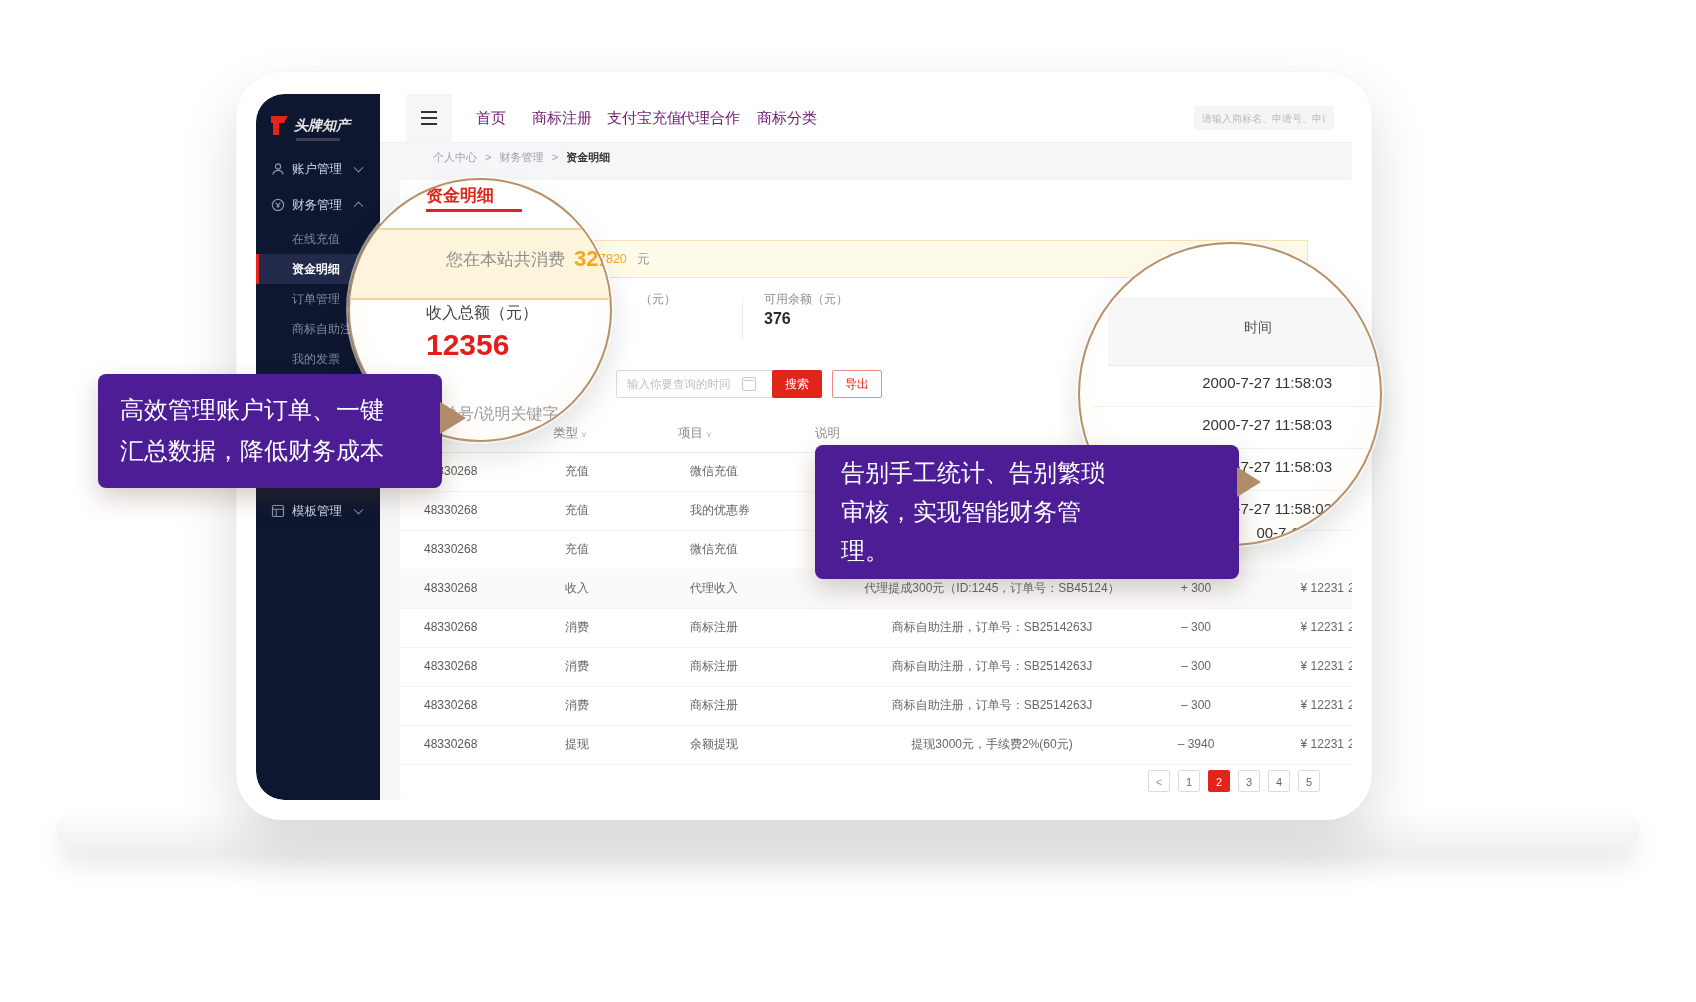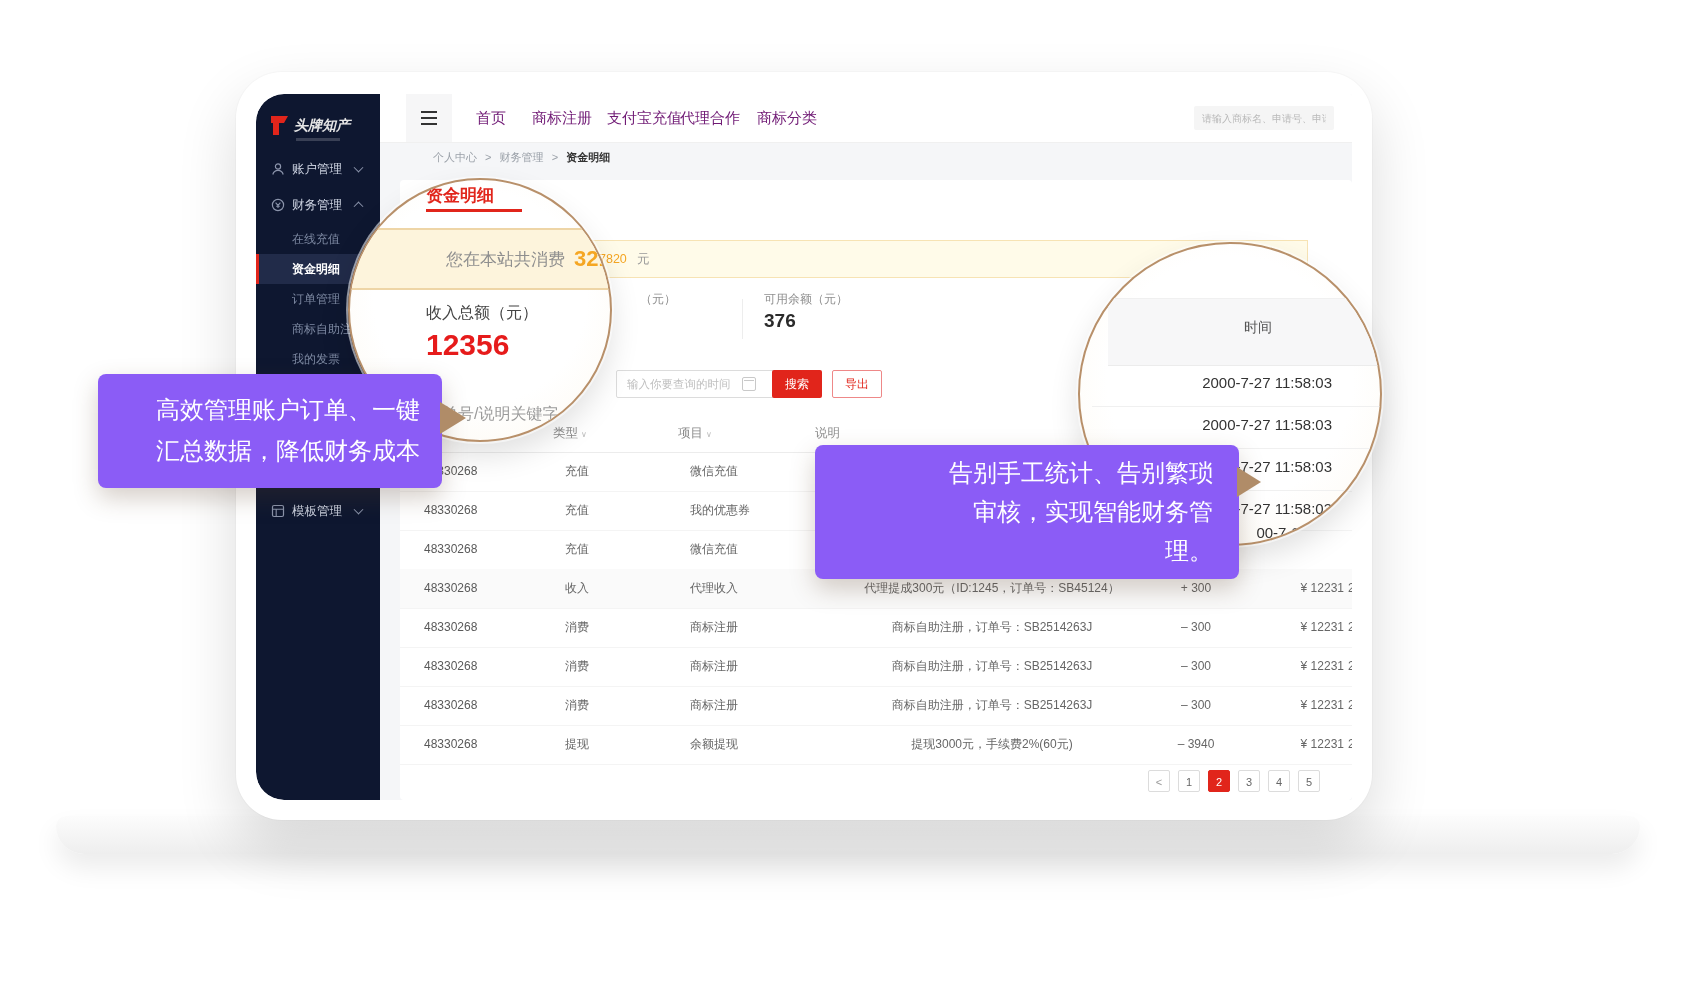--- a/index.html
+++ b/index.html
@@ -62,21 +62,21 @@
   .td.balance{left:876px;width:68px;text-align:right;}
   .td.timefrag{left:948px;width:6px;overflow:hidden;}
   
   .pagebtn{top:676px;width:22px;height:22px;line-height:22px;text-align:center;font-size:11px;color:#666;border:1px solid #dcdcdc;border-radius:2px;background:#fff;box-sizing:border-box;}
   .pagebtn.active{background:#e1251b;border-color:#e1251b;color:#fff;}
   .pagebtn.prev{color:#999;}
   
   .mag{border-radius:50%;overflow:hidden;border:2px solid #b8906a;background:radial-gradient(circle at 50% 45%, #ffffff 55%, #fefcf8 75%, #f8f0e4 96%, #efe1cb 100%);box-shadow:0 0 0 2px rgba(255,255,255,0.55),0 14px 30px rgba(0,0,0,0.12);z-index:20;}
   .mag-inner{position:absolute;width:1696px;height:1002px;}
   
-  .tooltip{background:#8b5cf6;border-radius:8px;color:#fff;z-index:30;box-shadow:0 10px 24px rgba(92,64,38,0.25);text-align:right;}
+  .tooltip{background:#4c1d95;border-radius:8px;color:#fff;z-index:30;box-shadow:0 10px 24px rgba(92,64,38,0.25);}
   .tooltip .tline{font-size:24px;line-height:41px;color:#fff;white-space:nowrap;}
   .tt-arrow{width:0;height:0;z-index:30;}
 </style>
 </head>
 <body>
 
 <div class="stage">
 
   <div class="abs laptop-base"></div>
   <div class="abs laptop-frame"></div>
@@ -163,21 +163,21 @@
     <div class="abs tab-line"></div>
 
     <div class="abs banner">
       <span class="small-amt nw">7820</span>
       <span class="unit nw">元</span>
     </div>
 
     <div class="abs stat-label nw" style="left:384px;top:197px;">（元）</div>
     <div class="abs stat-divider" style="left:486px;top:205px;height:40px;"></div>
     <div class="abs stat-label nw" style="left:508px;top:197px;">可用余额（元）</div>
-    <div class="abs nw" style="left:508px;top:216px;font-size:19px;font-weight:bold;color:#2b2b2b;">376</div>
+    <div class="abs nw" style="left:508px;top:216px;font-size:16px;font-weight:bold;color:#2b2b2b;">376</div>
 
     <input class="abs filter-input" placeholder="输入你要查询的时间" style="">
     <div class="abs cal-icon"></div>
     <button class="abs btn-search">搜索</button>
     <button class="abs btn-export">导出</button>
 
     <div class="abs thead">
       <div class="th nw" style="left:165px;"><span>类型</span><span class="caret">∨</span></div>
       <div class="th nw" style="left:290px;"><span>项目</span><span class="caret">∨</span></div>
       <div class="th nw" style="left:427px;">说明</div>
@@ -261,21 +261,21 @@
     <div class="abs pagebtn active" style="left:952px;">2</div>
     <div class="abs pagebtn" style="left:982px;">3</div>
     <div class="abs pagebtn" style="left:1012px;">4</div>
     <div class="abs pagebtn" style="left:1042px;">5</div>
   </div>
 
   <div class="abs mag" style="left:348px;top:178px;width:260px;height:260px;">
     <div class="mag-inner" style="left:-348px;top:-178px;">
       <div class="abs nw" style="left:424px;top:182px;font-size:17px;font-weight:bold;color:#e1251b;">资金明细</div>
       <div class="abs" style="left:424px;top:207px;width:96px;height:3px;background:#e1251b;"></div>
-      <div class="abs" style="left:300px;top:226px;width:308px;height:62px;background:#fdf4dc;border-top:2px solid #eed5a6;border-bottom:2px solid #eed5a6;box-sizing:border-box;">
+      <div class="abs" style="left:300px;top:226px;width:308px;height:72px;background:#fdf4dc;border-top:2px solid #eed5a6;border-bottom:2px solid #eed5a6;box-sizing:border-box;">
         <div class="abs nw" style="left:144px;top:0;height:58px;display:flex;align-items:center;">
           <span style="font-size:17px;color:#8f8f8f;">您在本站共消费</span>
           <span style="font-size:22px;font-weight:bold;color:#f5a623;margin-left:9px;">32124</span>
         </div>
       </div>
       <div class="abs nw" style="left:424px;top:301px;font-size:16px;color:#444;">收入总额（元）</div>
       <div class="abs nw" style="left:424px;top:326px;font-size:30px;font-weight:bold;color:#e61b1b;">12356</div>
       <div class="abs nw" style="left:424px;top:402px;font-size:16px;color:#9b9b9b;">订单号/说明关键字</div>
     </div>
   </div>

